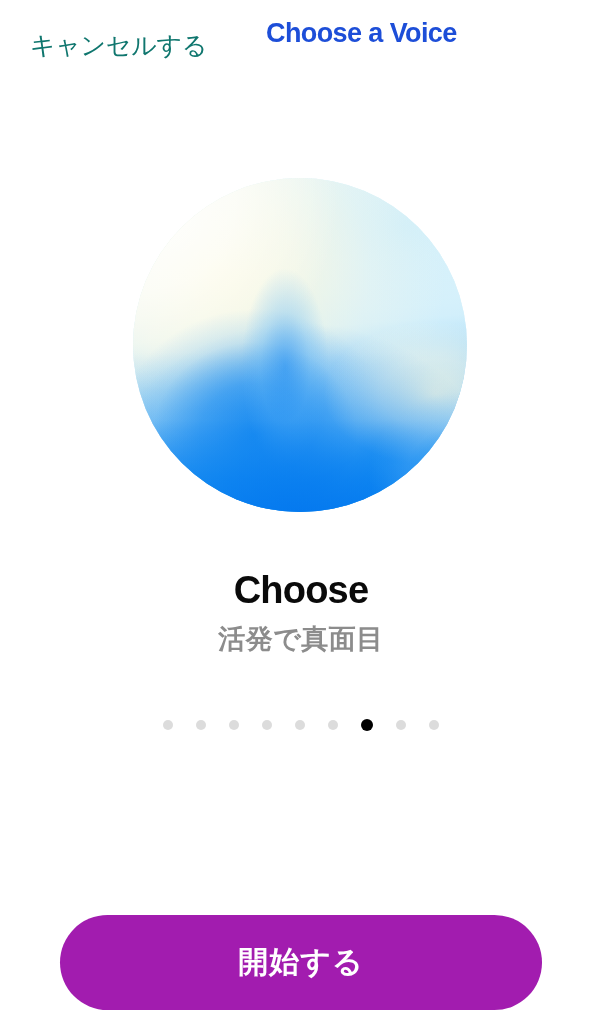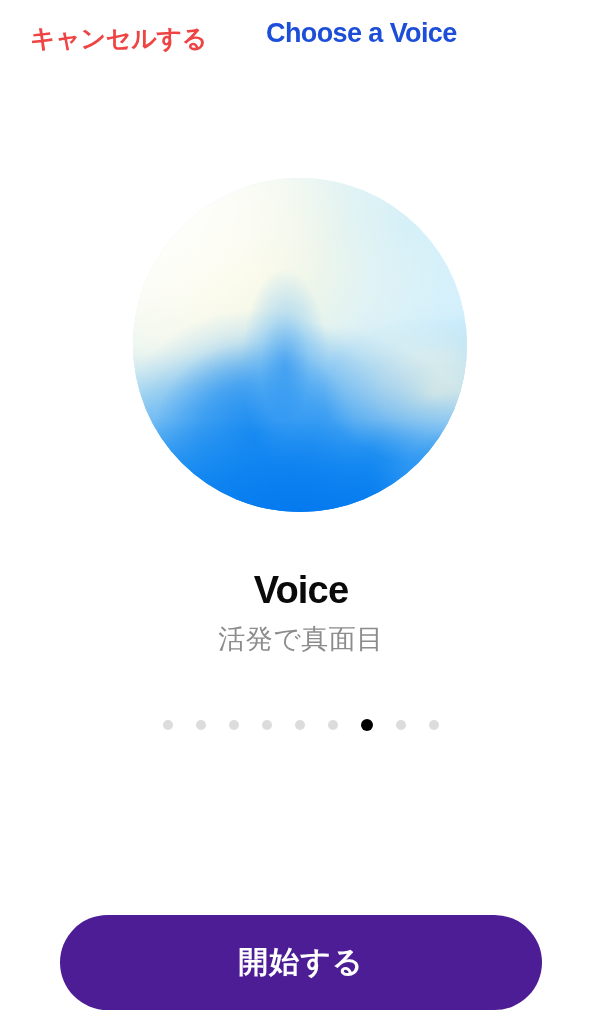--- a/index.html
+++ b/index.html
@@ -22,26 +22,26 @@
     left: 0;
     top: 0;
     width: 602px;
     height: 72px;
     display: flex;
     align-items: center;
   }
   .cancel-btn {
     position: absolute;
     left: 30px;
-    top: 21px;
+    top: 28px;
     font-size: 25px;
-    font-weight: 700;
+    font-weight: 400;
     line-height: 34px;
     letter-spacing: -0.3px;
-    color: #ef4444;
+    color: #0f766e;
     background: none;
     border: none;
     padding: 0;
     cursor: pointer;
     font-family: "Liberation Sans", "DejaVu Sans", sans-serif;
     white-space: nowrap;
   }
   .page-title {
     position: absolute;
     left: 266px;
@@ -165,21 +165,21 @@
     letter-spacing: -0.8px;
     color: #0a0a0a;
   }
   .voice-desc {
     position: absolute;
     left: 0;
     top: 620px;
     width: 602px;
     text-align: center;
     font-size: 27px;
-    font-weight: 400;
+    font-weight: 700;
     line-height: 38px;
     letter-spacing: 0.5px;
     color: #8c8c8c;
   }
 
   
   .dots {
     position: absolute;
     left: 0;
     top: 715px;
@@ -205,21 +205,21 @@
   }
 
   
   .start-btn {
     position: absolute;
     left: 60px;
     top: 915px;
     width: 482px;
     height: 95px;
     border-radius: 48px;
-    background: #4c1d95;
+    background: #a21caf;
     color: #ffffff;
     border: none;
     padding: 0;
     font-family: "Liberation Sans", "DejaVu Sans", sans-serif;
     font-size: 30px;
     font-weight: bold;
     letter-spacing: 1px;
     cursor: pointer;
     display: flex;
     align-items: center;
@@ -242,21 +242,21 @@
     <div class="orb-layer l-white-topleft"></div>
     <div class="orb-layer l-blue-plume"></div>
     <div class="orb-layer l-blue-spire"></div>
     <div class="orb-layer l-cream-right"></div>
     <div class="orb-layer l-blue-bottom"></div>
     <div class="orb-layer l-right-blue"></div>
     <div class="orb-layer l-deep-edge"></div>
   </div>
 </div>
 
-<div class="voice-name">Voice</div>
+<div class="voice-name">Choose</div>
 
 <div class="voice-desc">活発で真面目</div>
 
 <div class="dots">
     <span class="dot"></span>
     <span class="dot"></span>
     <span class="dot"></span>
     <span class="dot"></span>
     <span class="dot"></span>
     <span class="dot"></span>

